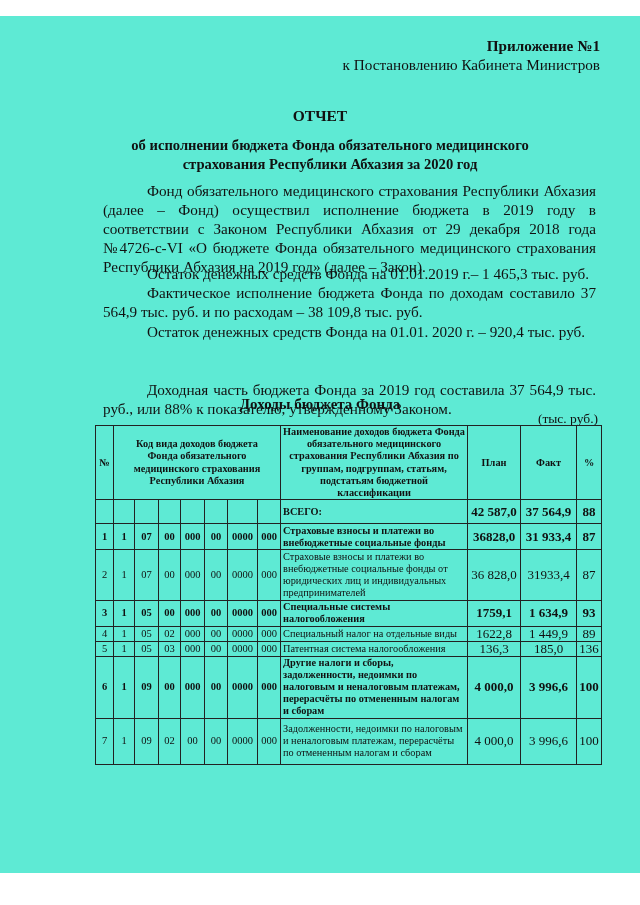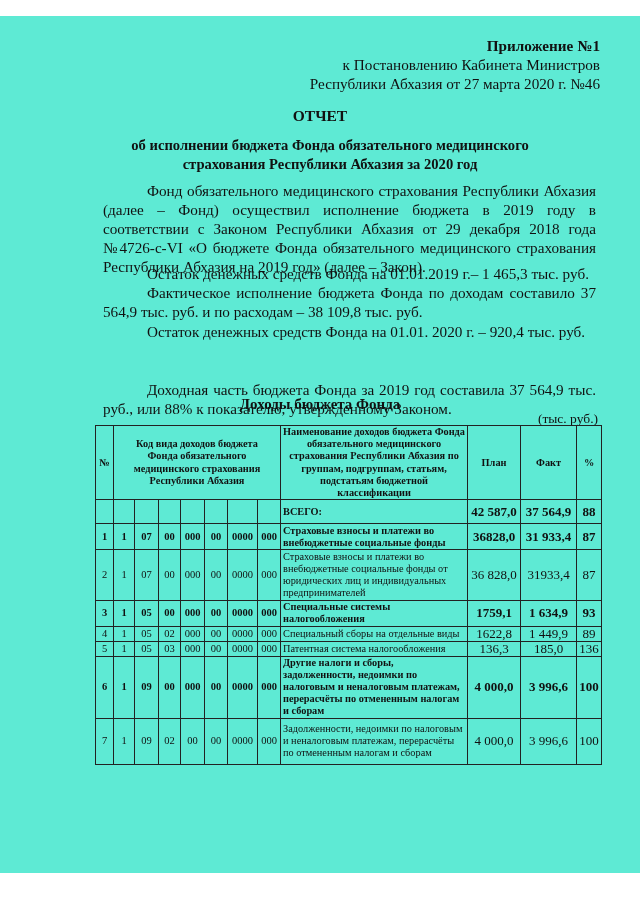--- a/index.html
+++ b/index.html
@@ -27,21 +27,20 @@
   table.budget td.num { font-size: 13px; }
 </style>
 </head>
 <body>
 
 <div class="page">
 
   <div class="appendix">
     <div class="bold">Приложение №1</div>
     <div>к Постановлению Кабинета Министров</div>
-    <div>Республики Абхазия от 27 марта 2020 г. №46</div>
   </div>
 
   <div class="title">ОТЧЕТ</div>
   <div class="subtitle">
     <div>об исполнении бюджета Фонда обязательного медицинского</div>
     <div>страхования Республики Абхазия за 2020 год</div>
   </div>
 
   <div class="para p1"><span class="indent"></span><span>Фонд обязательного медицинского страхования Республики Абхазия (далее – Фонд) осуществил исполнение бюджета в 2019 году в соответствии с Законом Республики Абхазия от 29 декабря 2018 года №4726-с-VI «О бюджете Фонда обязательного медицинского страхования Республики Абхазия на 2019 год» (далее – Закон).</span></div>
   <div class="para p2"><span class="indent"></span><span>Остаток денежных средств Фонда на 01.01.2019 г.– 1 465,3 тыс. руб.</span></div>
@@ -134,21 +133,21 @@
     </tr>
     <tr style="height:15px">
       <td>4</td>
       <td>1</td>
       <td>05</td>
       <td>02</td>
       <td>000</td>
       <td>00</td>
       <td>0000</td>
       <td>000</td>
-      <td class="name">Специальный сборы на отдельные виды</td>
+      <td class="name">Специальный налог на отдельные виды</td>
       <td class="num">1622,8</td>
       <td class="num">1 449,9</td>
       <td class="num">89</td>
     </tr>
     <tr style="height:15px">
       <td>5</td>
       <td>1</td>
       <td>05</td>
       <td>03</td>
       <td>000</td>

